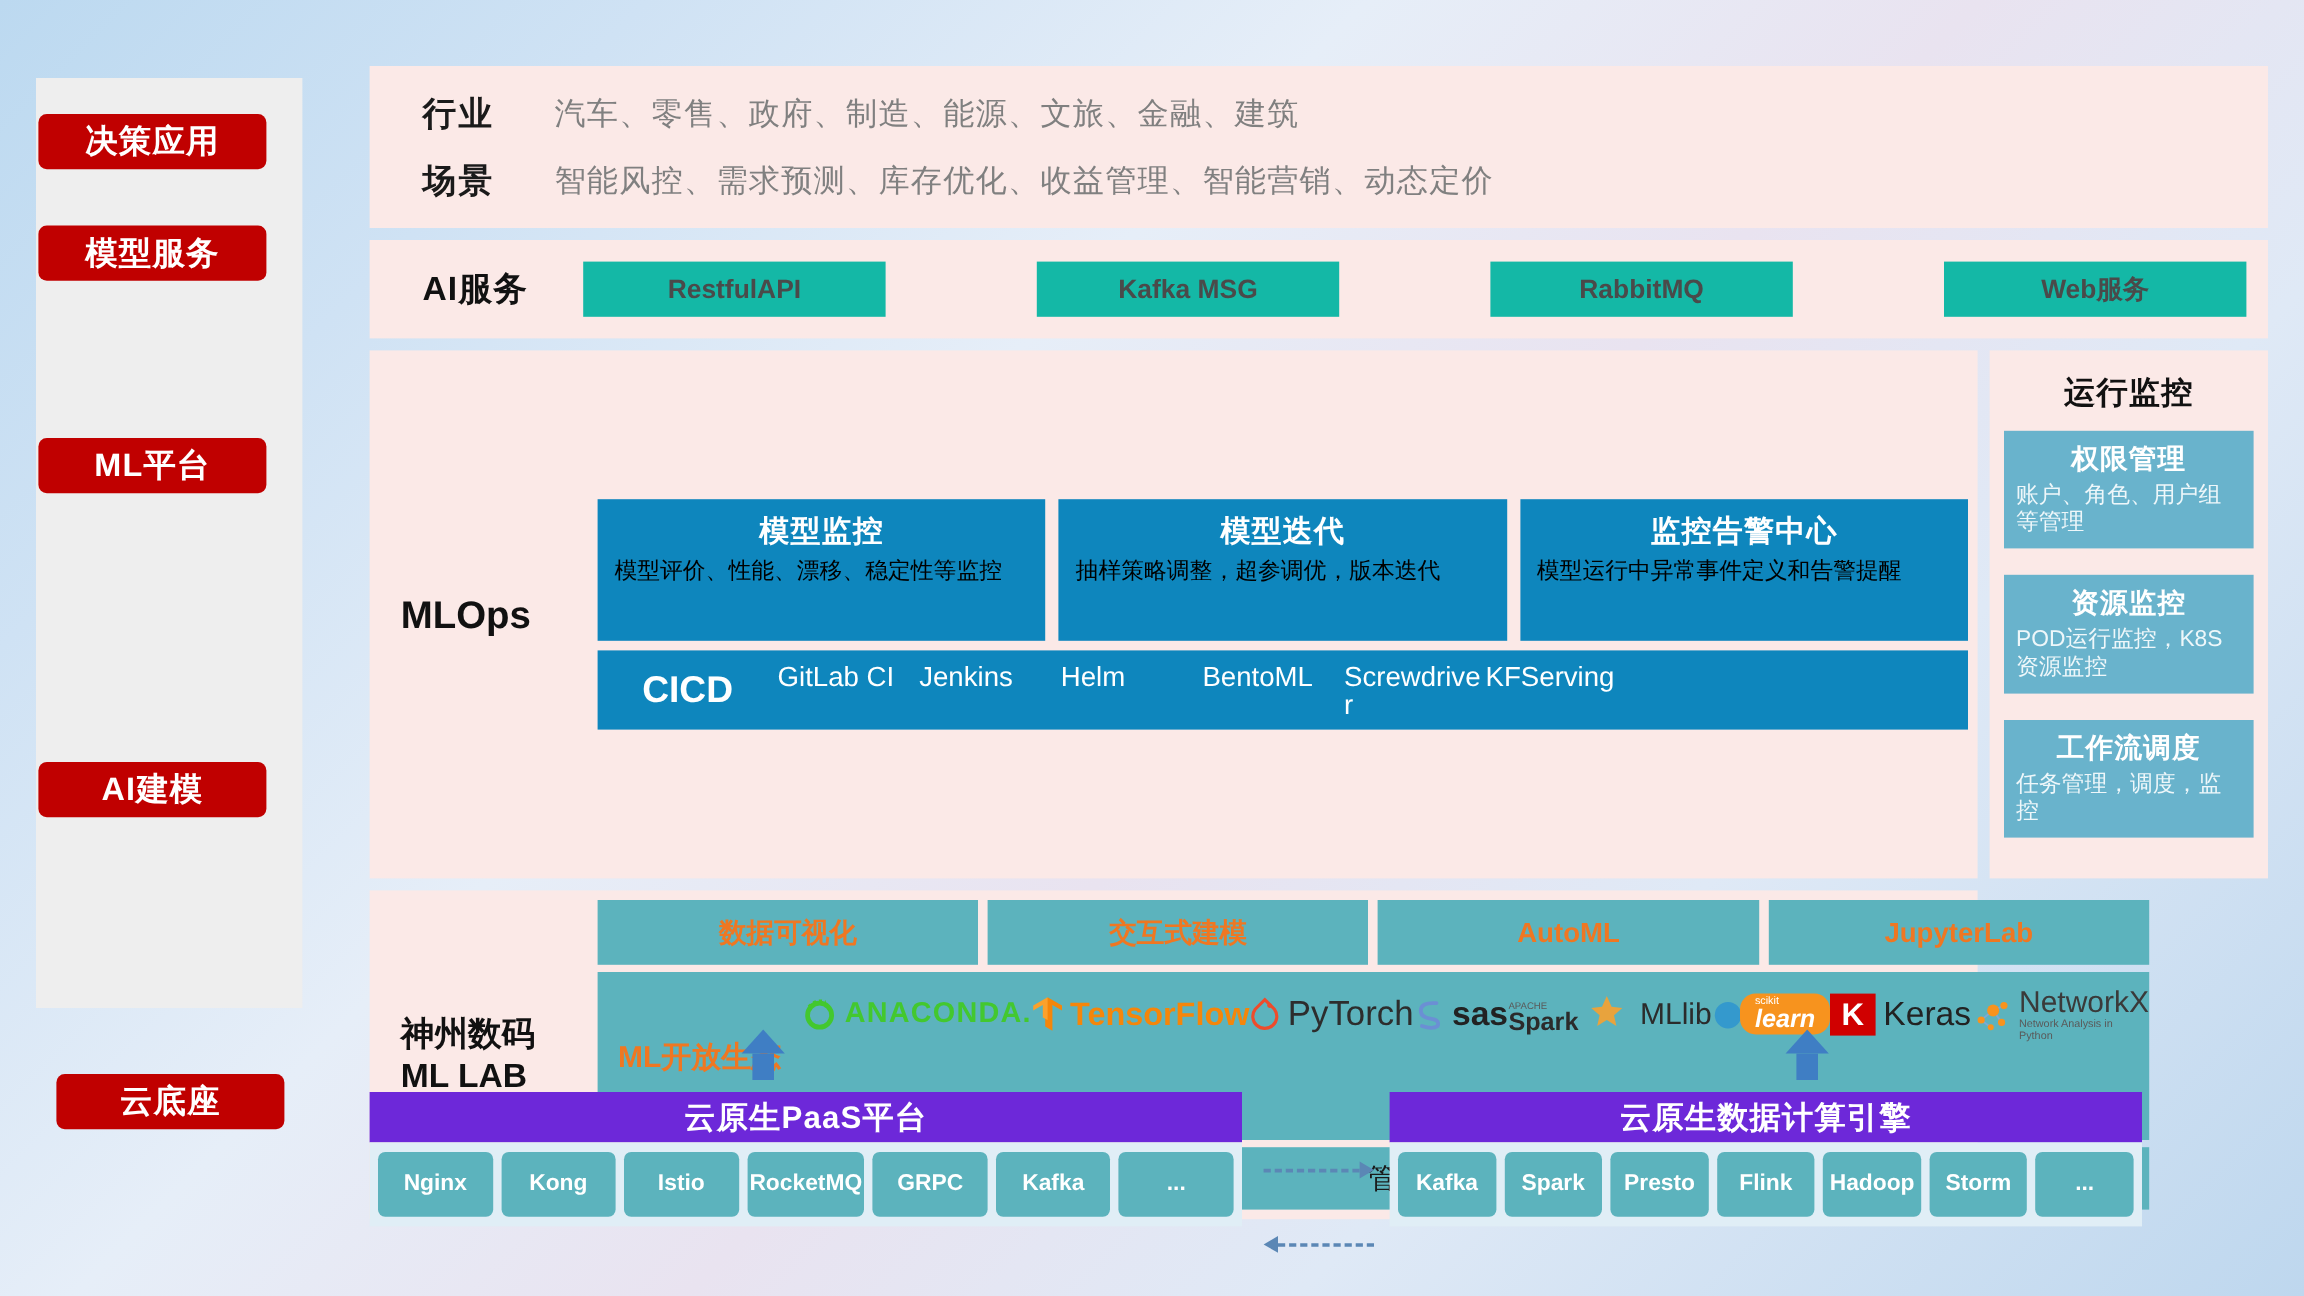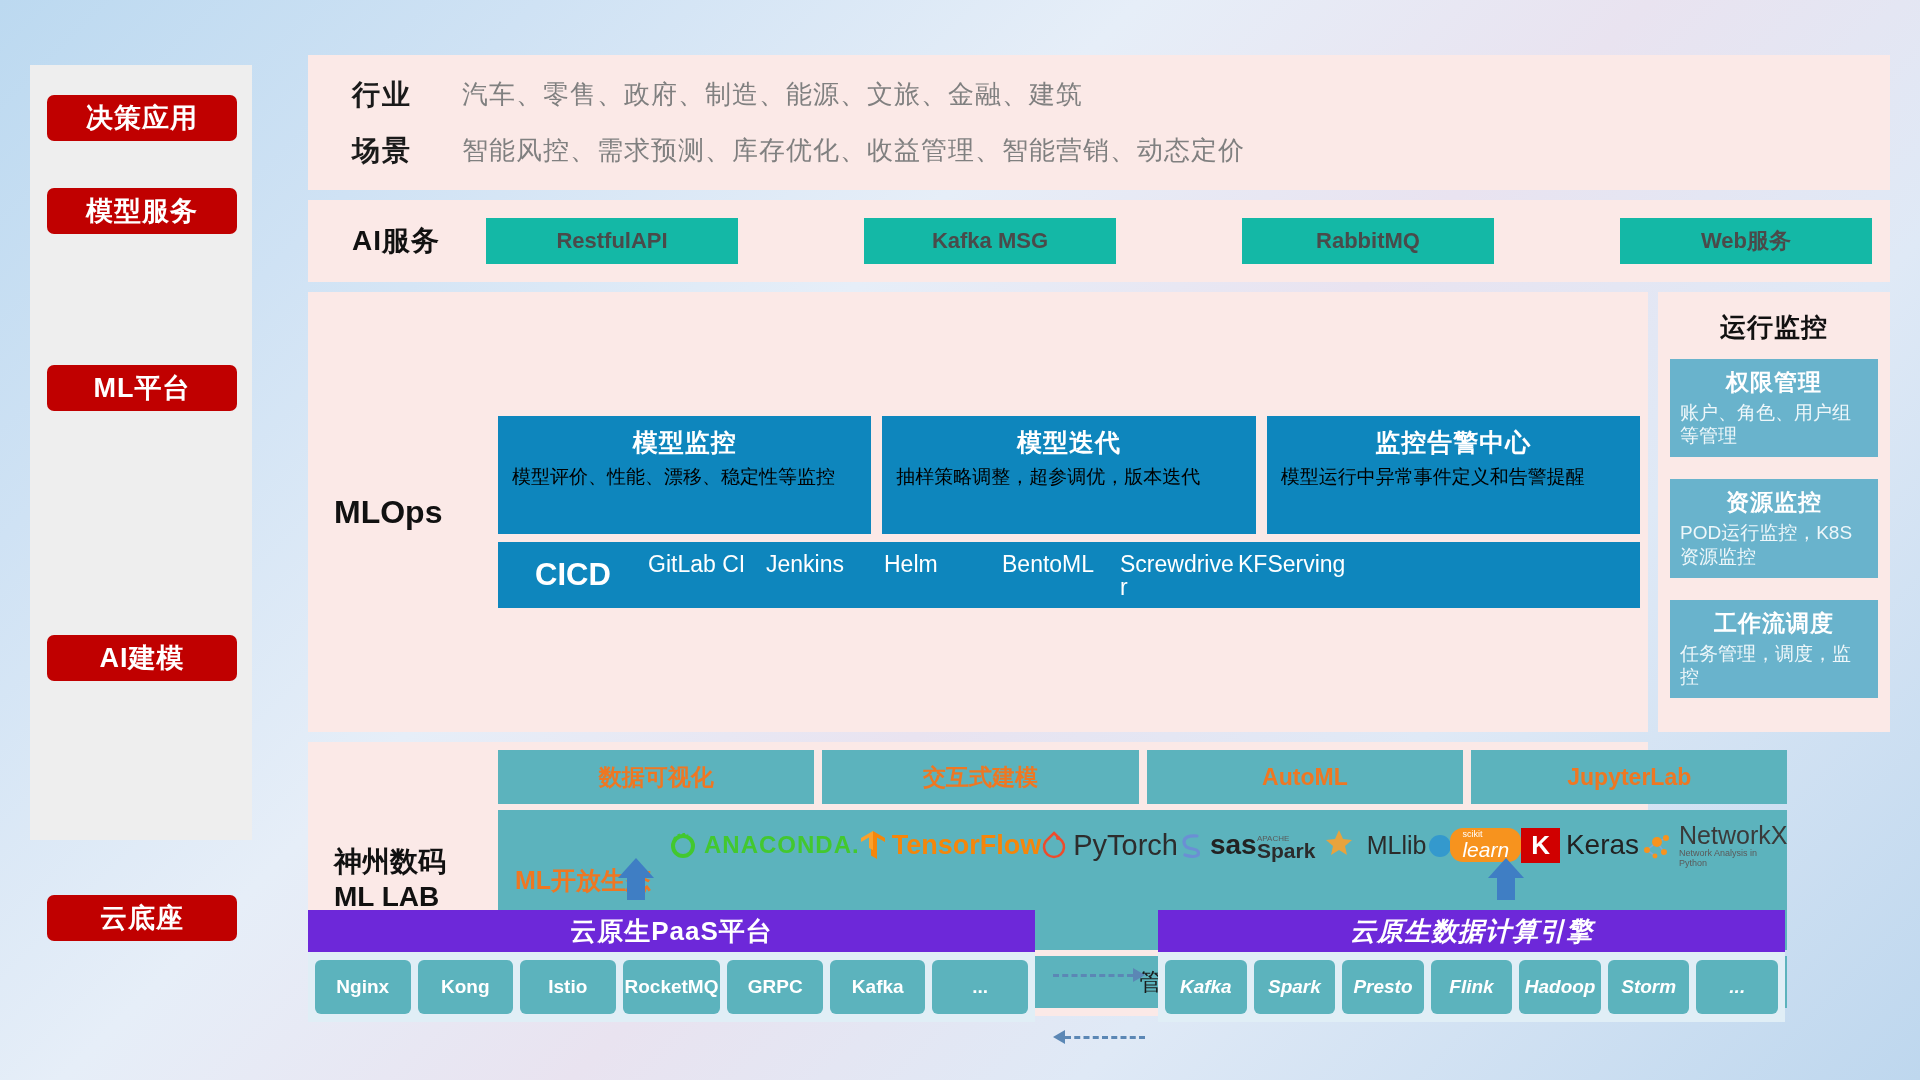--- a/index.html
+++ b/index.html
@@ -10,21 +10,21 @@
     position: relative;
   }
 
   
   #left-rail {
     position: absolute; left: 30px; top: 65px;
     width: 222px; height: 775px;
     background: #eeeeee;
   }
   .rail-pill {
-    position: absolute; left: 17px; width: 190px; height: 46px;
+    position: absolute; left: 2px; width: 190px; height: 46px;
     background: #c00000; border-radius: 7px;
     color: #ffffff; font-size: 27px; font-weight: bold;
     display: flex; align-items: center; justify-content: center;
     letter-spacing: 1px;
   }
   .rail-pill.p0 { top: 30px; }
   .rail-pill.p1 { top: 123px; }
   .rail-pill.p2 { top: 300px; }
   .rail-pill.p3 { top: 570px; }
   .rail-pill.p4 { top: 830px; background: #c00000; }
@@ -144,21 +144,21 @@
     display: flex; align-items: center;
   }
   .ds-title { flex: 0 0 170px; text-align: center; color: #ef7722; font-size: 25px; font-weight: bold; }
   .ds-items { display: flex; flex: 1; justify-content: space-around; }
   .ds-item { color: #1a1a1a; font-size: 24px; }
 
   
   #cloud { position: absolute; left: 308px; top: 890px; width: 1582px; height: 145px; }
   .cloud-col { position: absolute; top: 20px; }
   #cloud-left { left: 0; width: 727px; }
-  #cloud-right { left: 850px; width: 627px; font-style: italic; }
+  #cloud-right { left: 850px; width: 627px; }
   .cloud-head {
     background: #6d28d9; color: #fff; font-size: 26px; font-weight: bold;
     height: 42px; display: flex; align-items: center; justify-content: center;
     letter-spacing: 1px;
   }
   .cloud-body { background: #e0eef6; padding: 8px 7px; display: flex; gap: 7px; }
   .cloud-chip {
     background: #5cb3bd; color: #fff; border-radius: 6px;
     font-size: 19px; font-weight: bold;
     height: 54px; flex: 1;
@@ -326,21 +326,21 @@
                   <path d="M82 2 l4 9 9 1 -7 6 2 9 -8 -5 -8 5 2 -9 -7 -6 9 -1 z" fill="#e8a33d"></path>
                 </svg>
                 <span class="logo-txt" style="color:#2b2b2b;font-weight:normal;font-size:25px;">MLlib</span>
               </div>
               <div class="logo">
                 <svg width="36" height="30" viewBox="0 0 36 30">
                   <circle cx="14" cy="16" r="11" fill="#3499cd"></circle>
                 </svg>
                 <span style="background:#f7931e;border-radius:13px;padding:2px 12px;display:inline-block;margin-left:-18px;">
                   <span style="display:block;color:#fff;font-size:9px;line-height:9px;">scikit</span>
-                  <span style="display:block;color:#fff;font-size:21px;font-style:italic;font-weight:normal;line-height:21px;">learn</span>
+                  <span style="display:block;color:#fff;font-size:21px;font-style:italic;font-weight:bold;line-height:21px;">learn</span>
                 </span>
               </div>
               <div class="logo">
                 <span style="background:#d00000;color:#fff;font-size:26px;font-weight:bold;padding:2px 10px;display:inline-block;">K</span>
                 <span class="logo-txt" style="color:#222;font-weight:normal;font-size:28px;">Keras</span>
               </div>
               <div class="logo">
                 <svg width="34" height="30" viewBox="0 0 34 30">
                   <line x1="8" y1="20" x2="18" y2="12" stroke="#7ea8d6" stroke-width="1.6"></line>
                   <line x1="18" y1="12" x2="27" y2="8" stroke="#7ea8d6" stroke-width="1.6"></line>

